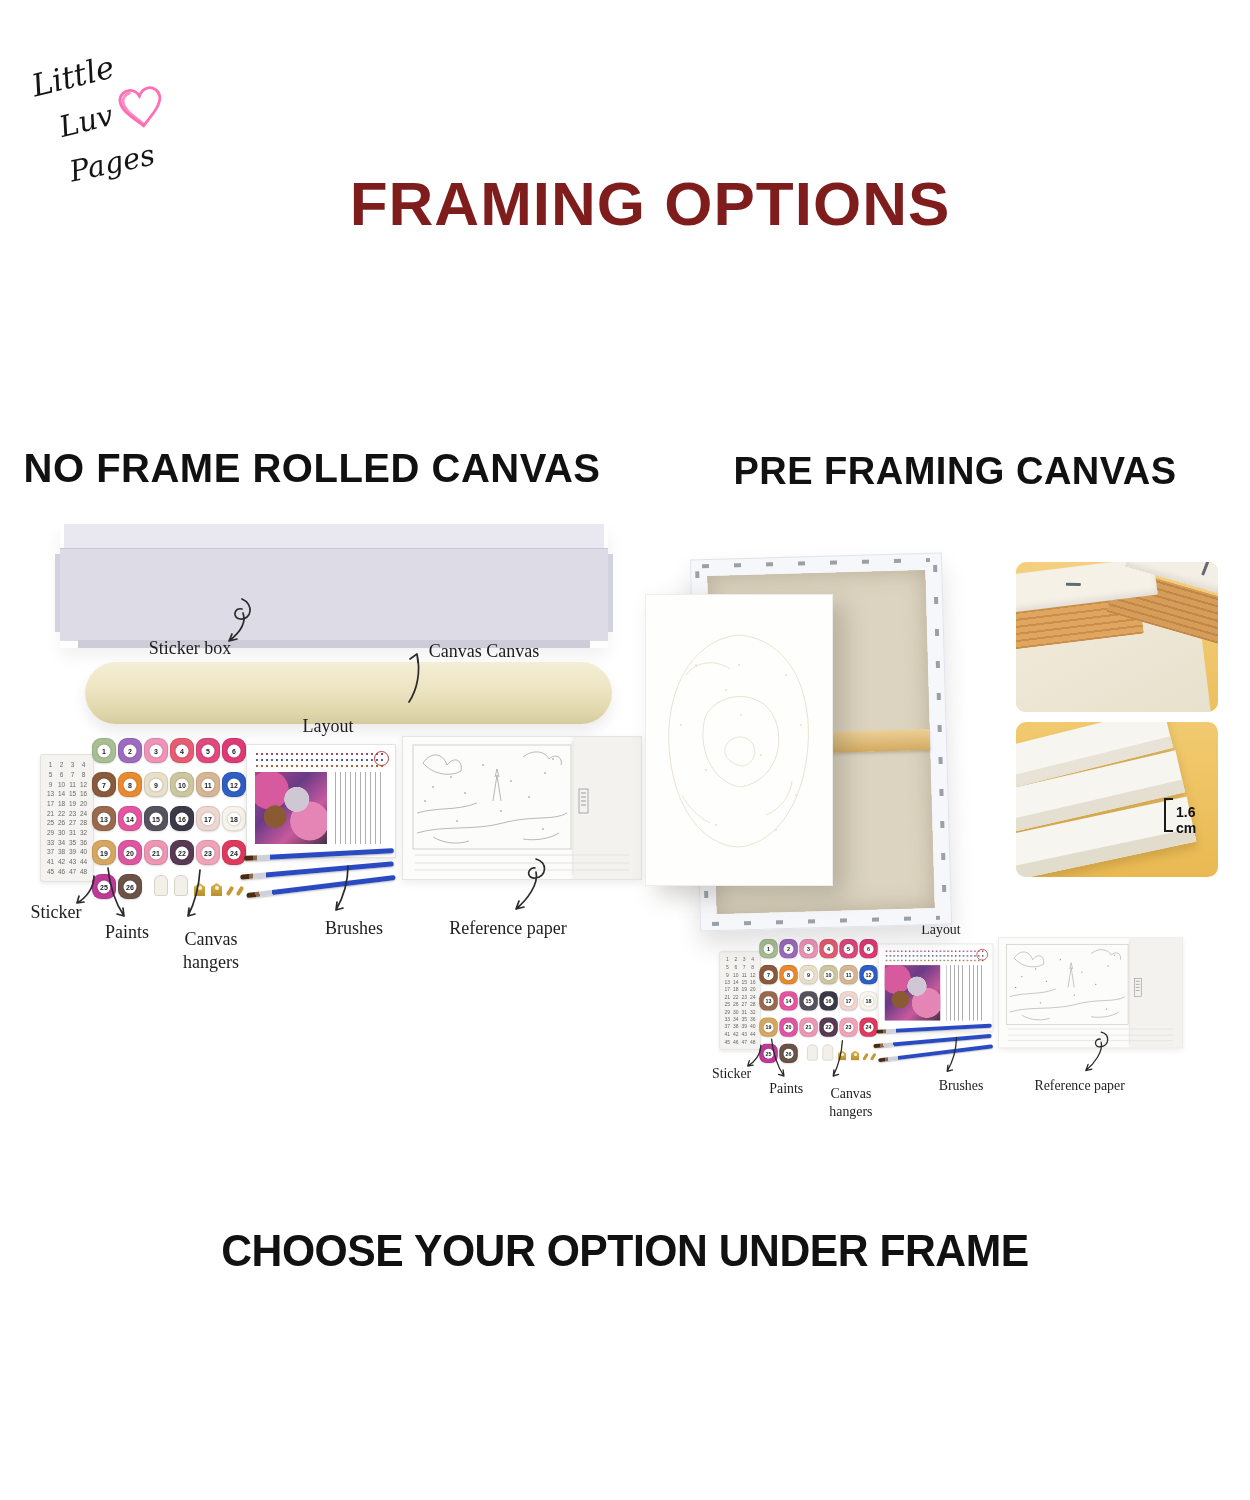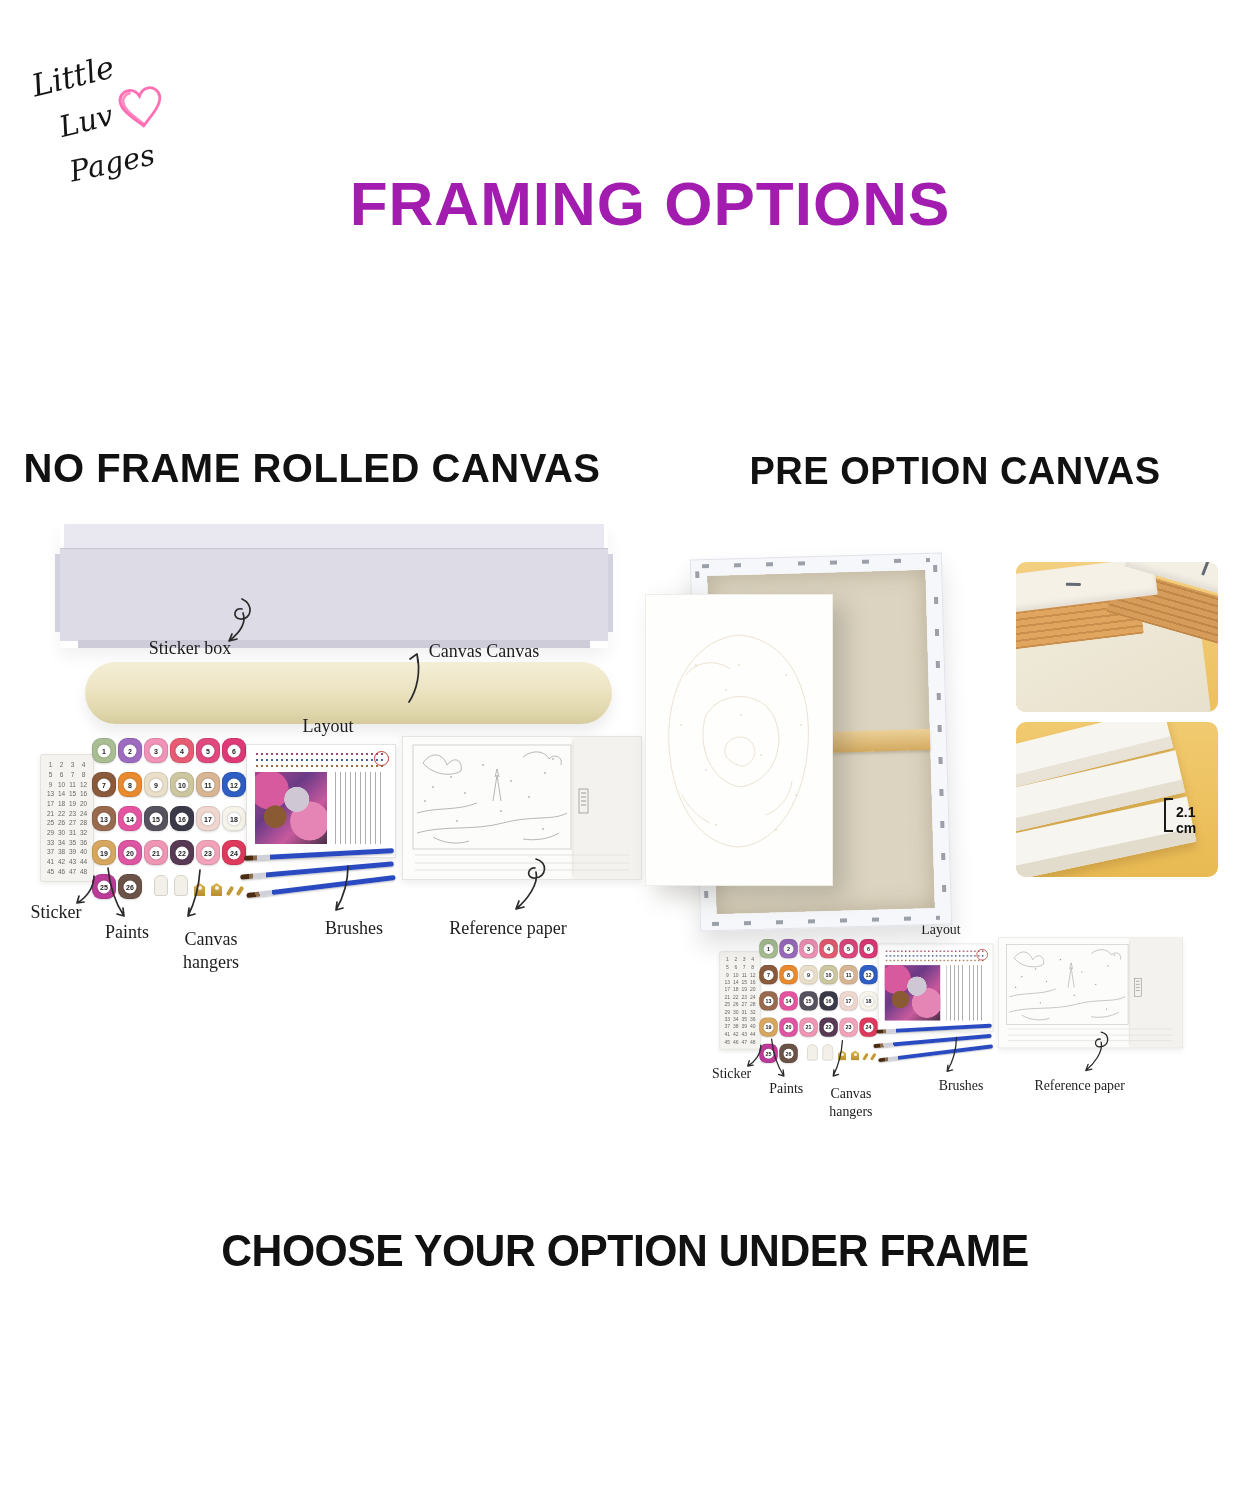--- a/index.html
+++ b/index.html
@@ -9,21 +9,21 @@
   
   .logo{position:absolute;left:25px;top:52px;width:170px;height:135px;}
   .logo span{position:absolute;font-family:"DejaVu Serif",serif;font-style:italic;color:#141414;white-space:nowrap;}
   .logo .l1{left:6px;top:6px;font-size:31px;transform:rotate(-14deg);}
   .logo .l2{left:34px;top:52px;font-size:29px;transform:rotate(-14deg);}
   .logo .l3{left:44px;top:94px;font-size:29px;transform:rotate(-12deg);}
   .logo svg{position:absolute;left:92px;top:32px;transform:rotate(-8deg);}
 
   
   .h-title{position:absolute;left:50px;top:168px;width:1200px;text-align:center;
-           font-size:62px;font-weight:800;letter-spacing:1px;color:#a21caf;}
+           font-size:62px;font-weight:800;letter-spacing:1px;color:#7f1d1d;}
   .h-left{position:absolute;left:12px;top:446px;width:600px;text-align:center;
           font-size:40px;font-weight:800;letter-spacing:.5px;}
   .h-right{position:absolute;left:700px;top:450px;width:510px;text-align:center;
            font-size:38px;font-weight:800;letter-spacing:.5px;}
   .h-footer{position:absolute;left:25px;top:1226px;width:1200px;text-align:center;
             font-size:44px;font-weight:800;letter-spacing:-.5px;transform:scaleX(.97);}
 
   
   .box-photo{position:absolute;left:60px;top:524px;width:548px;height:124px;
              box-shadow:0 8px 16px rgba(0,0,0,.06);}
@@ -170,21 +170,21 @@
     <svg width="48" height="46" viewBox="0 0 24 23">
       <g fill="none" stroke="#ff6fb3" stroke-width="1.4" stroke-linecap="round">
         <path d="M12,21 C7,16 2,12 2,7.5 C2,4.5 4.5,2.5 7,2.5 C9,2.5 11,4 12,6 C13,4 15,2.5 17,2.5 C19.5,2.5 22,4.5 22,7.5 C22,12 17,16 12,21 Z"></path>
         <path d="M12,20 C8,15.5 3.5,12 3.5,8 C3.5,5.5 5.5,4 7.2,4" opacity=".8"></path>
       </g>
     </svg>
   </div>
 
   <div class="h-title">FRAMING OPTIONS</div>
   <div class="h-left">NO FRAME ROLLED CANVAS</div>
-  <div class="h-right">PRE OPTION CANVAS</div>
+  <div class="h-right">PRE FRAMING CANVAS</div>
 
   <div class="box-photo">
     <div class="box-flap-l"></div>
     <div class="box-flap-r"></div>
     <div class="box-top"></div>
     <div class="box-front"></div>
     <div class="box-bottom"></div>
   </div>
   <div class="roll"></div>
 
@@ -244,21 +244,21 @@
     <div class="d1-cright">
       <div class="staple" style="left:70px;top:20px;transform:rotate(95deg)"></div>
     </div>
   </div>
 
   <div class="detail detail-2">
     <div class="slab slab1"></div>
     <div class="slab slab2"></div>
     <div class="slab slab3"></div>
     <div class="thick-bracket"></div>
-    <div class="thick-label">2.1 cm</div>
+    <div class="thick-label">1.6 cm</div>
   </div>
 
   <div class="kit" id="kit-left">
   <div class="kit-label layout-label">Layout</div>
 
   <div class="sticker-sheet">
     <div class="sticker-grid">
           <span class="stk-num">1</span>
           <span class="stk-num">2</span>
           <span class="stk-num">3</span>

